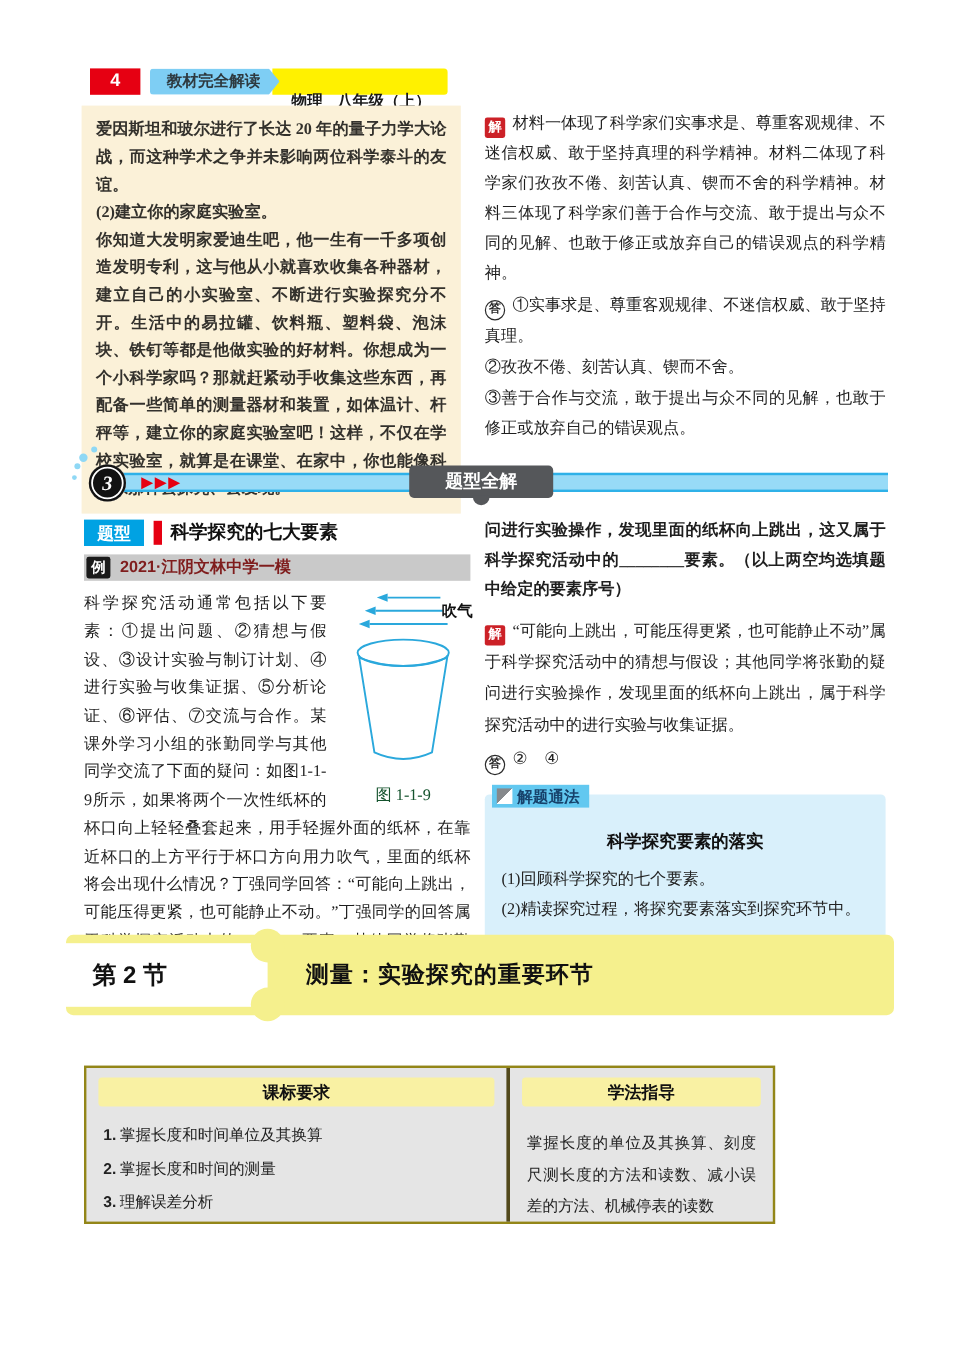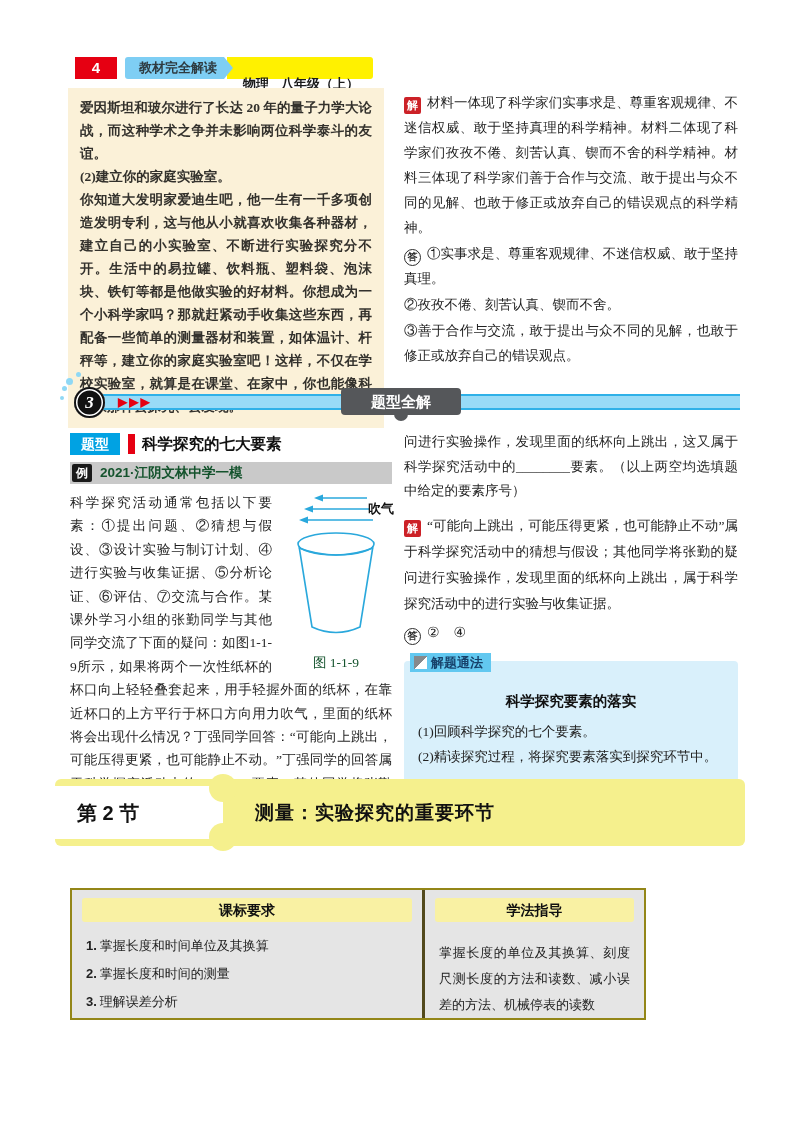--- a/index.html
+++ b/index.html
@@ -45,29 +45,29 @@
   
   .col-left-main { position:absolute; top:432px; left:70px; width:322px; }
   .col-right-main { position:absolute; top:430px; left:404px; width:334px; }
   .topic-row { display:flex; align-items:center; height:24px; }
   .topic-tag { background:#00a2e3; color:#fff; font:bold 14px/22px "Liberation Sans", sans-serif; padding:0 11px; }
   .topic-redbar { width:7px; height:20px; background:#e60012; margin:0 7px 0 8px; }
   .topic-title { font:bold 15.5px/24px "Liberation Sans", sans-serif; color:#111; }
   .example-bar { margin-top:6px; height:22px; background:#c9c9c9; display:flex; align-items:center; }
   .li-icon { width:20px; height:18px; margin-left:2px; background:#1a1a1a; color:#fff;
     font:bold 12px/18px "Liberation Sans", sans-serif; text-align:center; border-radius:2px; }
-  .example-src { margin-left:8px; font:bold 13.5px/22px "Liberation Sans", sans-serif; color:#14532d; }
+  .example-src { margin-left:8px; font:bold 13.5px/22px "Liberation Sans", sans-serif; color:#7f1d1d; }
   .q-text { margin-top:7px; font-size:13.5px; line-height:23.4px; text-align:justify; color:#1e1e1e; font-weight:500; }
   
   .figure { float:right; width:112px; margin-left:8px; text-align:center; }
   .fig-arrow-row { position:relative; height:38px; }
   .blow-label { position:absolute; right:-2px; top:10px; font:bold 13px/16px "Liberation Serif", serif; color:#111; }
   .fig-caption { margin-top:4px; font:13.5px/18px "Liberation Serif", serif; color:#14532d; }
   
-  .col-right-main p.qr { font-size:13.5px; line-height:24.5px; text-align:justify; color:#1e1e1e; font-weight:400; }
+  .col-right-main p.qr { font-size:13.5px; line-height:24.5px; text-align:justify; color:#1e1e1e; font-weight:700; }
   .col-right-main p.sol { margin-top:9px; font-size:13.5px; line-height:26px; text-align:justify; color:#222; }
   .col-right-main p.ans { margin-top:7px; font-size:14px; }
   
   .method-box { position:relative; margin-top:16px; background:#d9f0fb; border-radius:4px; padding:30px 14px 13px; }
   .method-tag { position:absolute; top:-8px; left:6px; background:#62c8f0; padding:2px 8px 2px 4px; display:flex; align-items:center; gap:4px; }
   .flag-icon { width:13px; height:13px; background:linear-gradient(135deg,#86898c 50%,#ffffff 50%); display:inline-block; }
   .method-tag-label { font:bold 13px/15px "Liberation Sans", sans-serif; color:#17426b; }
   .method-title { text-align:center; font:bold 14.5px/20px "Liberation Sans", sans-serif; color:#111; margin-bottom:8px; }
   .method-box p.mi { font-size:13.5px; line-height:25px; color:#222; text-align:justify; }
   

